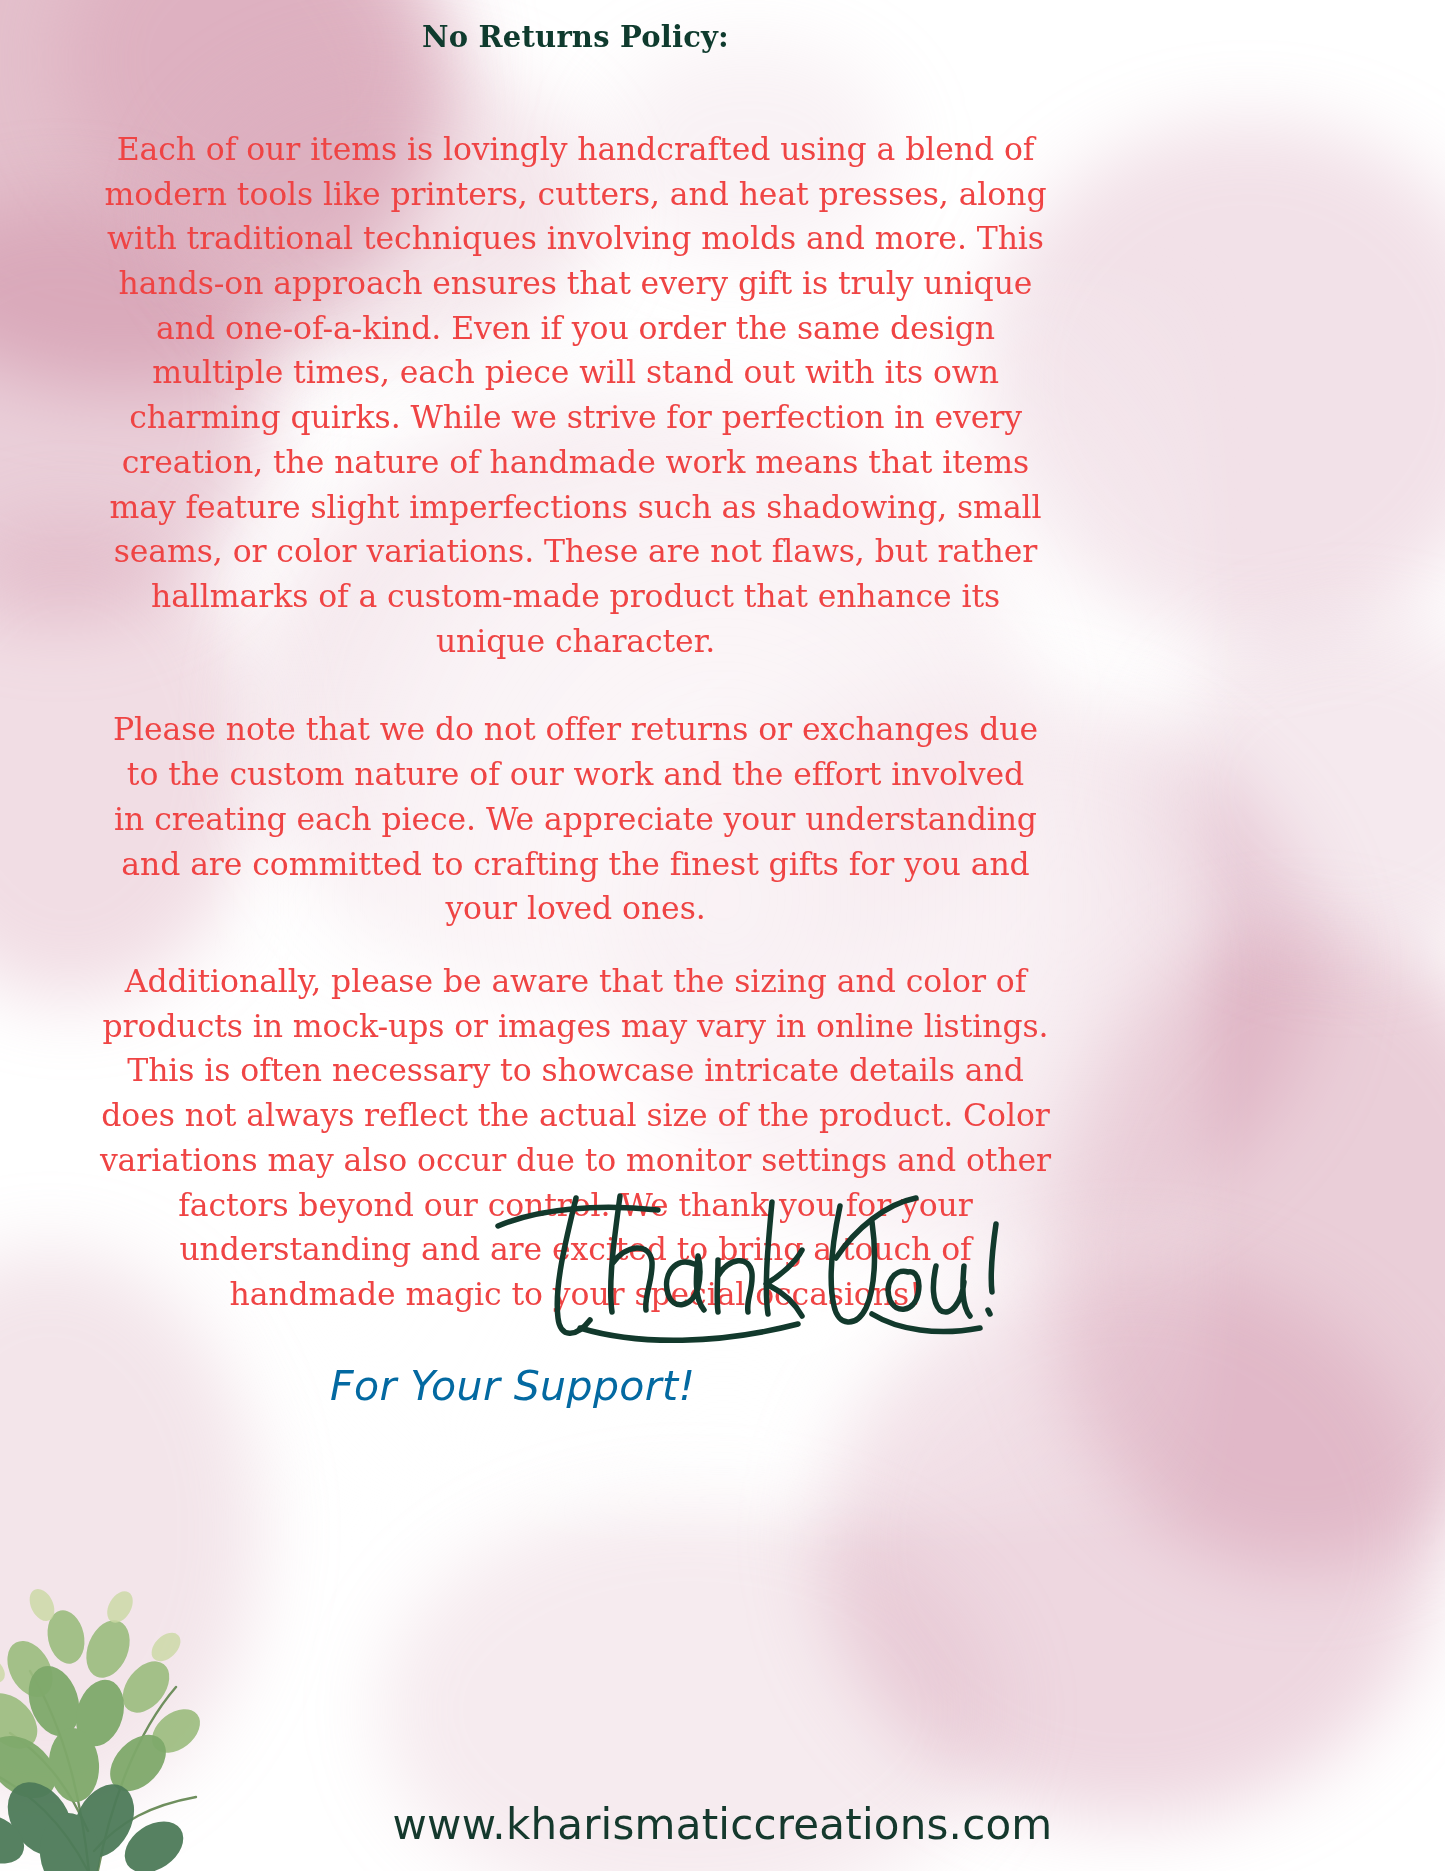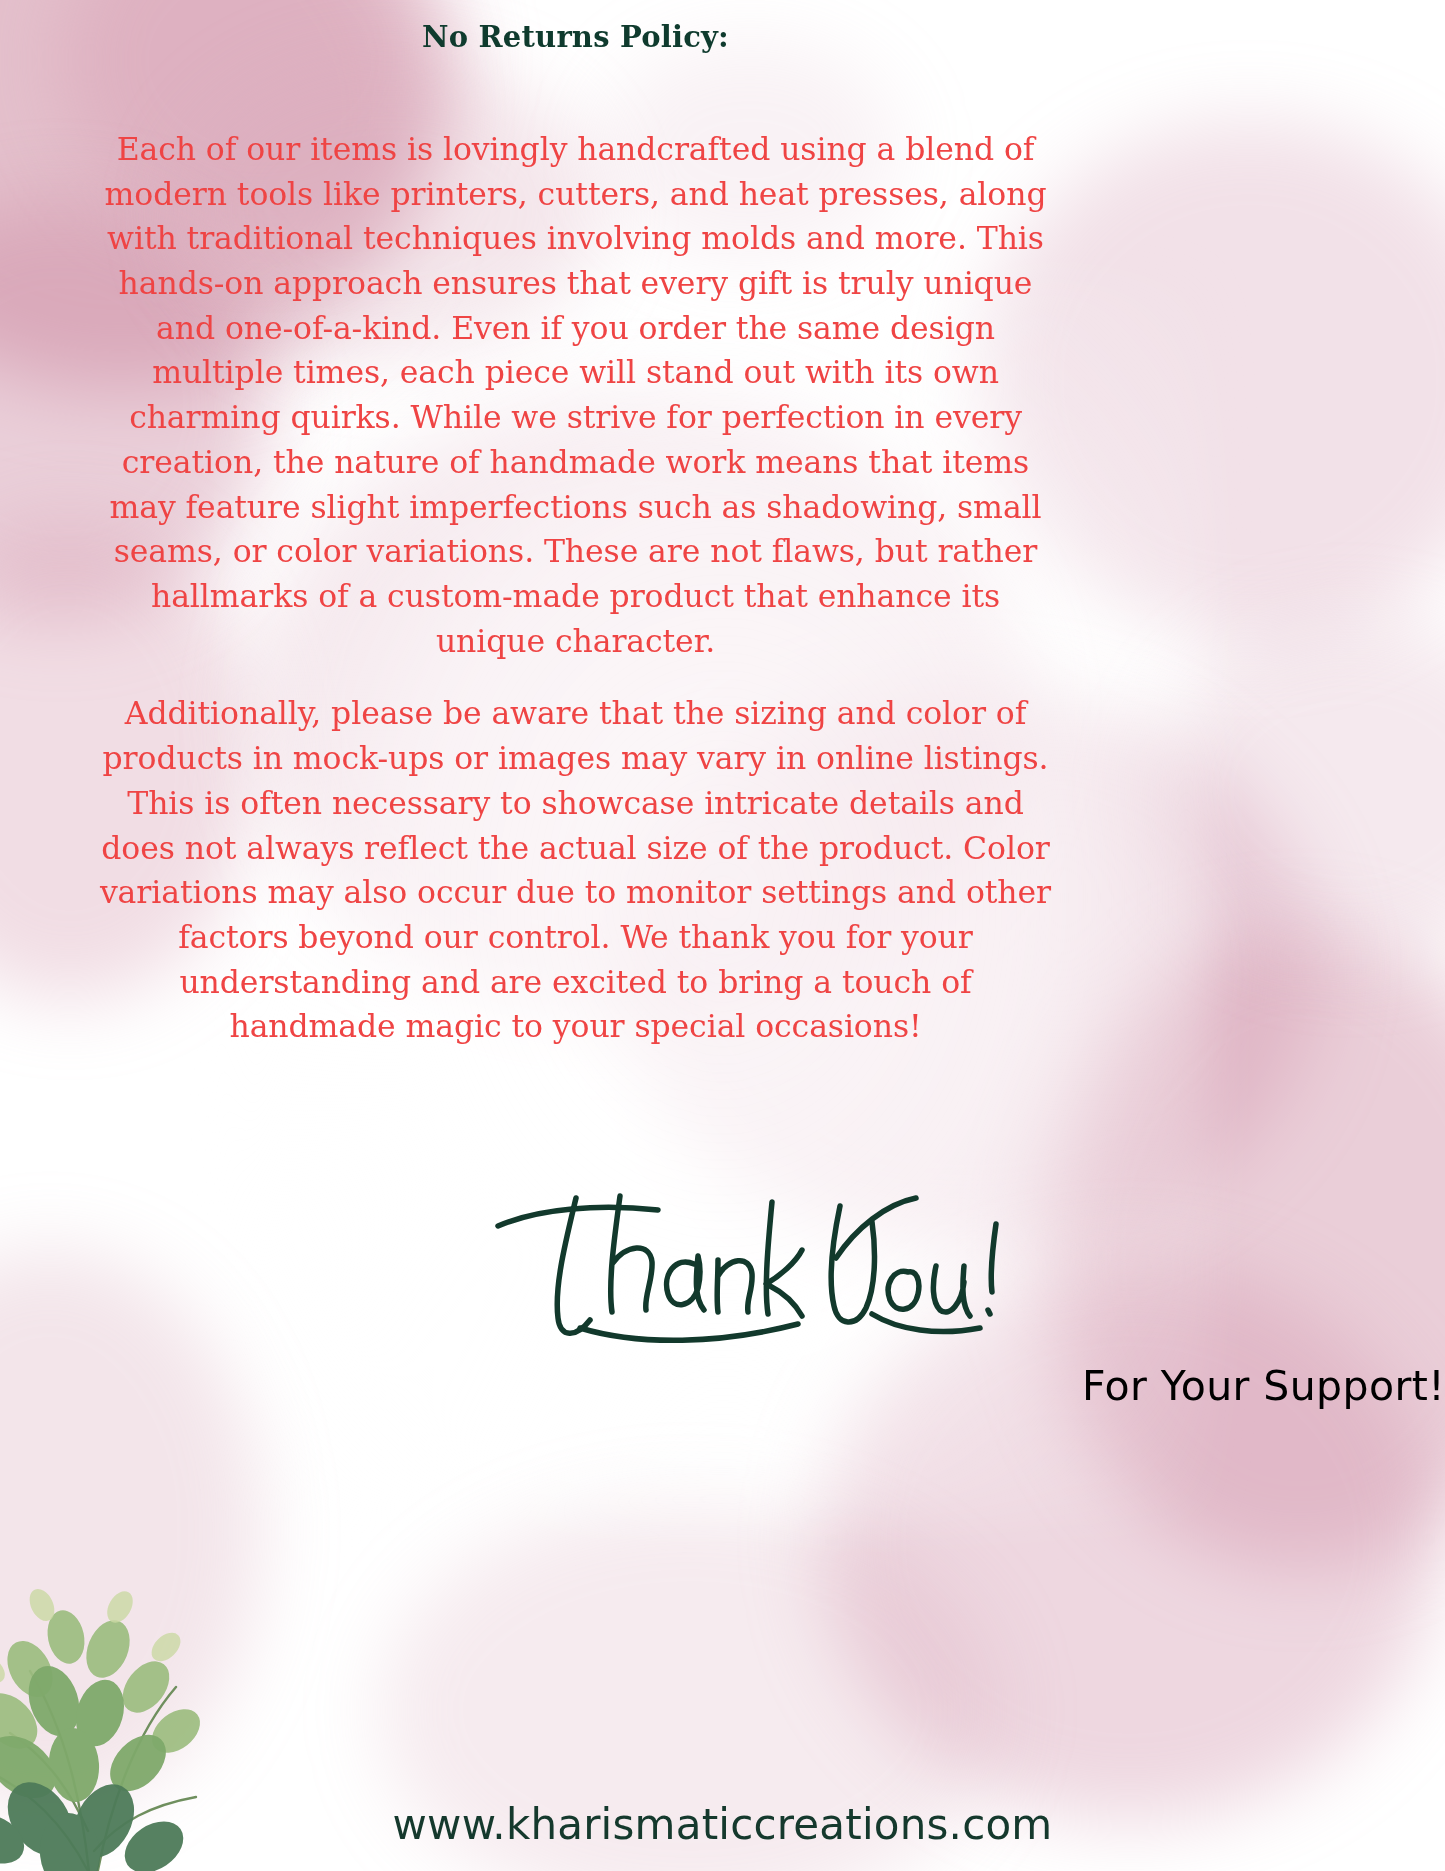--- a/index.html
+++ b/index.html
@@ -96,26 +96,27 @@
     height: 160px;
   }
   .thankyou-svg { display: block; }
 
   .support-line {
     position: absolute;
     z-index: 4;
     left: 0;
     right: 0;
     top: 1362px;
-    text-align: right;
+    text-align: left;
     padding-left: 330px;
     font-family: "DejaVu Sans", sans-serif;
     font-size: 41px;
-    color: #000000;
+    color: #0369a1;
     letter-spacing: 0.4px;
+    font-style: italic;
   }
 
   .website {
     position: absolute;
     z-index: 4;
     left: 0;
     right: 0;
     bottom: 22px;
     text-align: center;
     font-family: "DejaVu Sans", sans-serif;
@@ -154,20 +155,21 @@
   <div class="blob b14"></div>
   <div class="paper-fade"></div>
 </div>
 
 <div class="page">
 
   <h1 class="doc-title">No Returns Policy:</h1>
 
   <p class="body-text para-1">Each of our items is lovingly handcrafted using a blend of modern tools like printers, cutters, and heat presses, along with traditional techniques involving molds and more. This hands-on approach ensures that every gift is truly unique and one-of-a-kind. Even if you order the same design multiple times, each piece will stand out with its own charming quirks. While we strive for perfection in every creation, the nature of handmade work means that items may feature slight imperfections such as shadowing, small seams, or color variations. These are not flaws, but rather hallmarks of a custom-made product that enhance its unique character.</p>
 
+  <p class="body-text para-2">Please note that we do not offer returns or exchanges due to the custom nature of our work and the effort involved in creating each piece. We appreciate your understanding and are committed to crafting the finest gifts for you and your loved ones.</p>
 
   <p class="body-text para-3">Additionally, please be aware that the sizing and color of products in mock-ups or images may vary in online listings. This is often necessary to showcase intricate details and does not always reflect the actual size of the product. Color variations may also occur due to monitor settings and other factors beyond our control. We thank you for your understanding and are excited to bring a touch of handmade magic to your special occasions!</p>
 </div>
 
 <div class="thankyou-wrap">
   <svg class="thankyou-svg" width="560" height="170" viewBox="0 0 560 170" fill="none" xmlns="http://www.w3.org/2000/svg">
     <g stroke="#12392c" stroke-width="5.5" fill="none" stroke-linecap="round" stroke-linejoin="round">
 
       <path d="M18 38 C60 20, 120 16, 178 22"></path>
       <path d="M96 10 C86 52, 74 98, 78 130 C80 150, 96 150, 110 132"></path>

